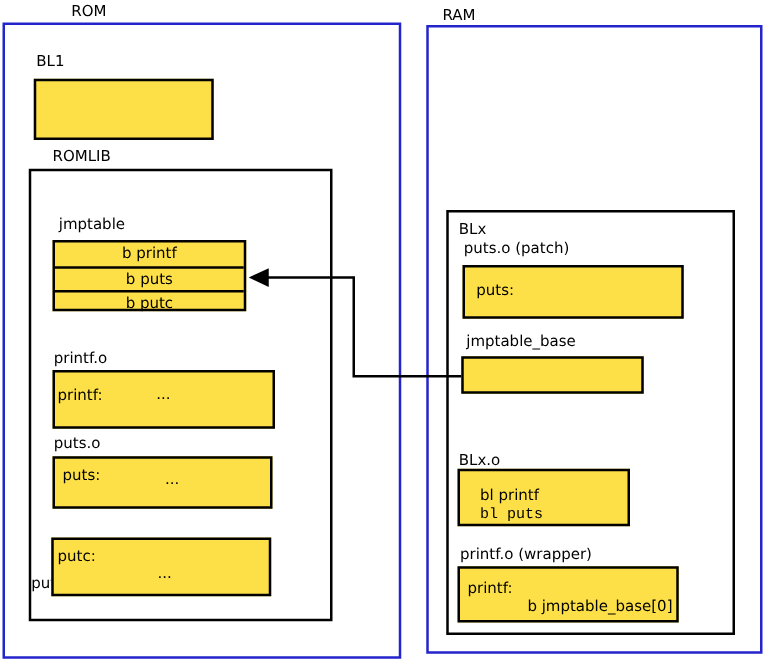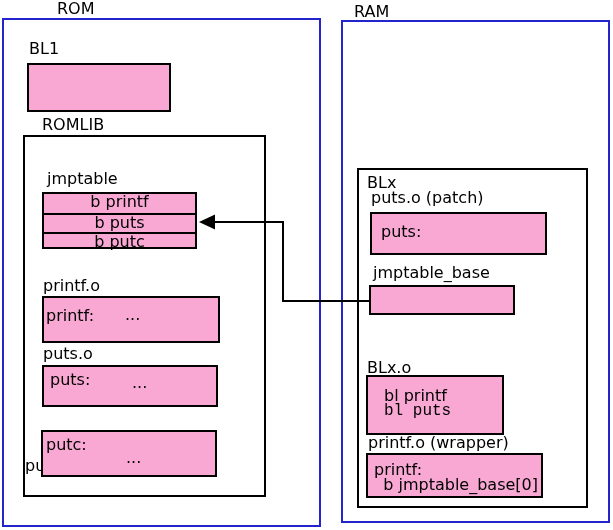--- a/index.html
+++ b/index.html
@@ -1,24 +1,24 @@
 <!DOCTYPE html>
 <html><head>
 <meta charset="utf-8">
 <style>
   html,body{margin:0;padding:0;background:#ffffff;}
   #canvas{
     position:relative;width:613px;height:530px;background:#ffffff;
     font-family:"DejaVu Sans","Liberation Sans",sans-serif;
-    font-size:16px;color:#000;overflow:hidden;
+    font-size:12px;color:#000;overflow:hidden;
   }
   .abs{position:absolute;}
   .lbl{white-space:nowrap;line-height:14px;}
   .frame{border:2px solid #2424cc;box-sizing:border-box;background:transparent;}
-  .box{border:2px solid #000;box-sizing:border-box;background:#f9a8d4;}
+  .box{border:2px solid #000;box-sizing:border-box;background:#fde047;}
   .jmp-row{height:19px;box-sizing:border-box;text-align:center;line-height:16px;border-top:2px solid #000;}
   .jmp-row:first-child{border-top:none;}
   svg.overlay{position:absolute;left:0;top:0;pointer-events:none;}
 </style>
 </head>
 <body>
 
 <div id="canvas">
 
   <div class="abs lbl" style="left:57px;top:2px;">ROM</div>
@@ -69,21 +69,21 @@
 
   <div class="abs lbl" style="left:371px;top:191px;">puts.o (patch)</div>
   <div class="abs box" style="left:370px;top:212px;width:177px;height:43px;">
     <span class="abs lbl" style="left:9px;top:11px;">puts:</span>
   </div>
 
   <div class="abs lbl" style="left:373px;top:266px;">jmptable_base</div>
   <div class="abs box" style="left:369px;top:285px;width:146px;height:30px;"></div>
 
   <div class="abs lbl" style="left:367px;top:361px;">BLx.o</div>
-  <div class="abs box" style="left:366px;top:375px;width:138px;height:60px;">
+  <div class="abs box" style="left:366px;top:375px;width:138px;height:46px;">
     <span class="abs lbl" style="left:16px;top:12px;">bl printf</span>
     <span class="abs lbl" style="left:16px;top:27px;font-family:Liberation Mono, monospace;">bl puts</span>
   </div>
 
   <div class="abs lbl" style="left:368px;top:436px;">printf.o (wrapper)</div>
   <div class="abs box" style="left:366px;top:453px;width:177px;height:45px;">
     <span class="abs lbl" style="left:6px;top:8px;">printf:</span>
     <span class="abs lbl" style="right:3px;top:23px;">b jmptable_base[0]</span>
   </div>
 

